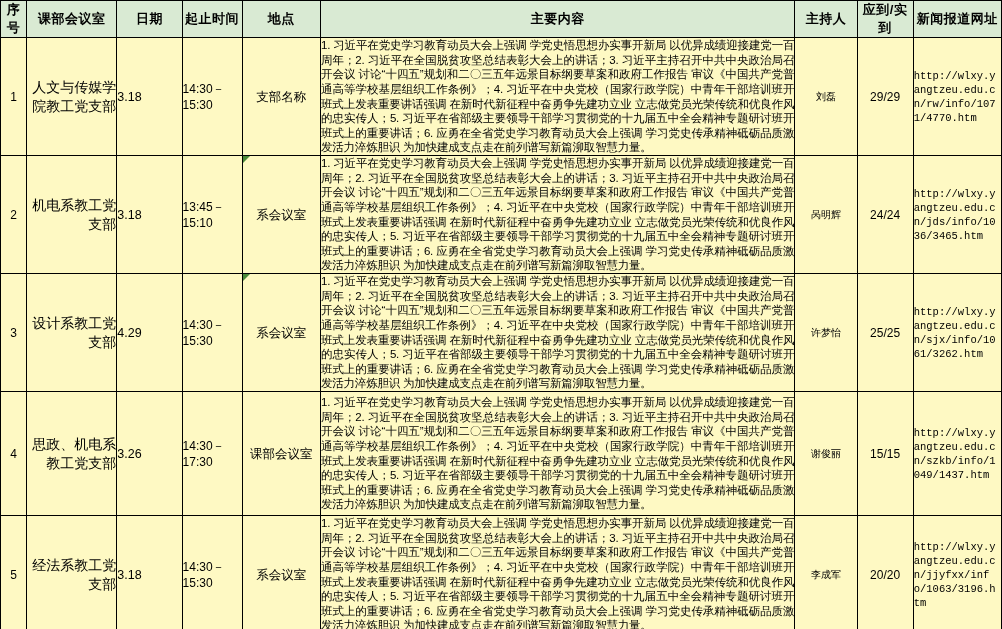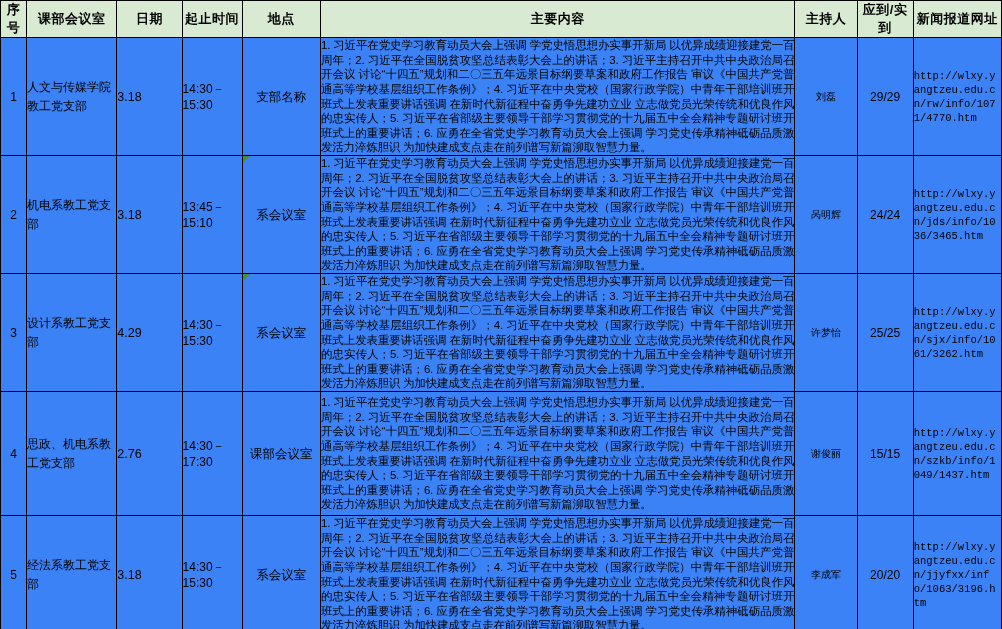--- a/index.html
+++ b/index.html
@@ -36,29 +36,29 @@
   col.c-name   { width: 90px; }
   col.c-date   { width: 65px; }
   col.c-time   { width: 60px; }
   col.c-place  { width: 78px; }
   col.c-content{ width: 473px; }
   col.c-host   { width: 62px; }
   col.c-count  { width: 56px; }
   col.c-url    { width: 88px; }
 
   tbody td {
-    background: #3b82f6;
+    background: #fef9c3;
   }
   td.idx {
     text-align: center;
     font-size: 12px;
   }
   td.name {
-    text-align: left;
-    font-size: 12px;
+    text-align: right;
+    font-size: 14px;
     line-height: 19px;
     padding: 0 3px;
   }
   td.date {
     text-align: left;
     font-size: 12.5px;
   }
   td.time {
     text-align: left;
     font-size: 12px;
@@ -171,21 +171,21 @@
       <td class="place"><span class="marker"></span><span>系会议室</span></td>
       <td class="content">1. 习近平在党史学习教育动员大会上强调 学党史悟思想办实事开新局 以优异成绩迎接建党一百周年；2. 习近平在全国脱贫攻坚总结表彰大会上的讲话；3. 习近平主持召开中共中央政治局召开会议 讨论“十四五”规划和二〇三五年远景目标纲要草案和政府工作报告 审议《中国共产党普通高等学校基层组织工作条例》；4. 习近平在中央党校（国家行政学院）中青年干部培训班开班式上发表重要讲话强调 在新时代新征程中奋勇争先建功立业 立志做党员光荣传统和优良作风的忠实传人；5. 习近平在省部级主要领导干部学习贯彻党的十九届五中全会精神专题研讨班开班式上的重要讲话；6. 应勇在全省党史学习教育动员大会上强调 学习党史传承精神砥砺品质激发活力淬炼胆识 为加快建成支点走在前列谱写新篇泖取智慧力量。</td>
       <td class="host">许梦怡</td>
       <td class="count">25/25</td>
       <td class="url">http://wlxy.yangtzeu.edu.cn/sjx/info/1061/3262.htm</td>
     </tr>
 
     <tr class="row-tall">
       <td class="idx">4</td>
       <td class="name">思政、机电系教工党支部</td>
-      <td class="date">2.76</td>
+      <td class="date">3.26</td>
       <td class="time">14:30－17:30</td>
       <td class="place"><span>课部会议室</span></td>
       <td class="content">1. 习近平在党史学习教育动员大会上强调 学党史悟思想办实事开新局 以优异成绩迎接建党一百周年；2. 习近平在全国脱贫攻坚总结表彰大会上的讲话；3. 习近平主持召开中共中央政治局召开会议 讨论“十四五”规划和二〇三五年远景目标纲要草案和政府工作报告 审议《中国共产党普通高等学校基层组织工作条例》；4. 习近平在中央党校（国家行政学院）中青年干部培训班开班式上发表重要讲话强调 在新时代新征程中奋勇争先建功立业 立志做党员光荣传统和优良作风的忠实传人；5. 习近平在省部级主要领导干部学习贯彻党的十九届五中全会精神专题研讨班开班式上的重要讲话；6. 应勇在全省党史学习教育动员大会上强调 学习党史传承精神砥砺品质激发活力淬炼胆识 为加快建成支点走在前列谱写新篇泖取智慧力量。</td>
       <td class="host">谢俊丽</td>
       <td class="count">15/15</td>
       <td class="url">http://wlxy.yangtzeu.edu.cn/szkb/info/1049/1437.htm</td>
     </tr>
 
     <tr class="row">
       <td class="idx">5</td>

